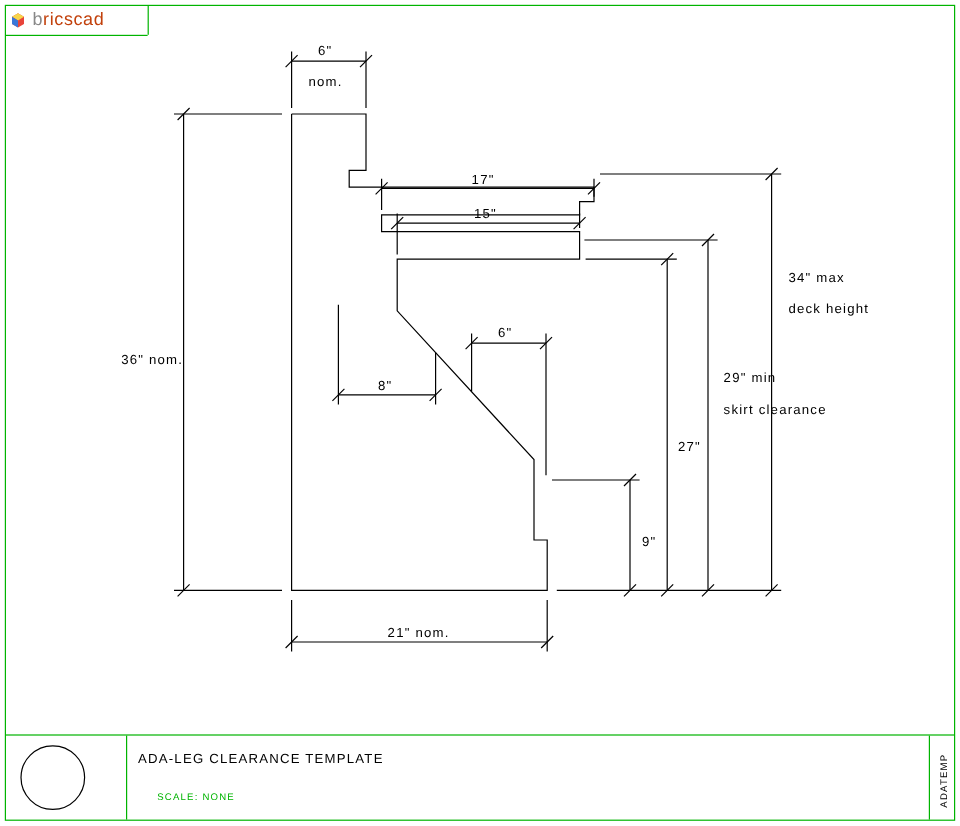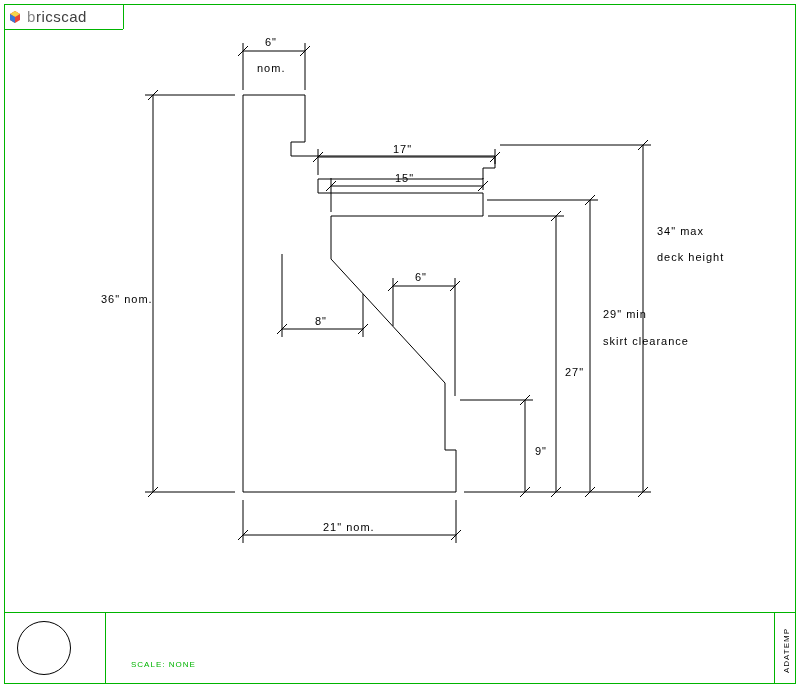--- a/index.html
+++ b/index.html
@@ -34,21 +34,21 @@
     height: 14px;
     vertical-align: middle;
   }
   .logo-text {
     font-size: 15px;
     letter-spacing: 0.5px;
     vertical-align: middle;
     padding-left: 2px;
   }
   .logo-text .b { color: #888; }
-  .logo-text .rest { color: #404040; }
+  .logo-text .rest { color: #c2410c; }
   .logo-divider {
     position: absolute;
     left: 0;
     top: 24px;
     width: 118px;
     border-top: 1px solid #00b400;
   }
   .logo-divider-v {
     position: absolute;
     left: 118px;
@@ -273,16 +273,17 @@
       <text x="318" y="526">21" nom.</text>
     </g>
 
   </svg>
 
   <div class="title-block-top"></div>
   <div class="vdivider-title"></div>
   <div class="vdivider-right"></div>
 
   <div class="title-circle"></div>
+  <div class="title-text">ADA-LEG CLEARANCE TEMPLATE</div>
   <div class="scale-text">SCALE: NONE</div>
   <div class="side-label">ADATEMP</div>
 
 </div>
 
 </body></html>

